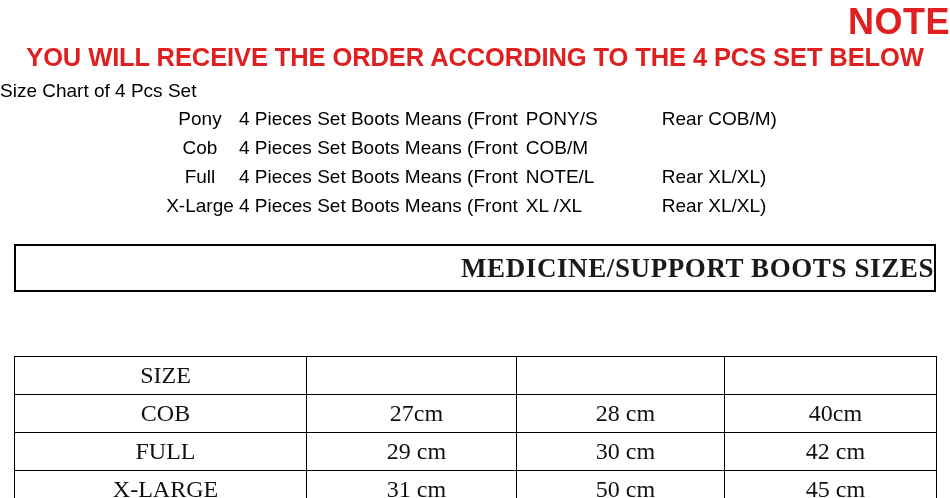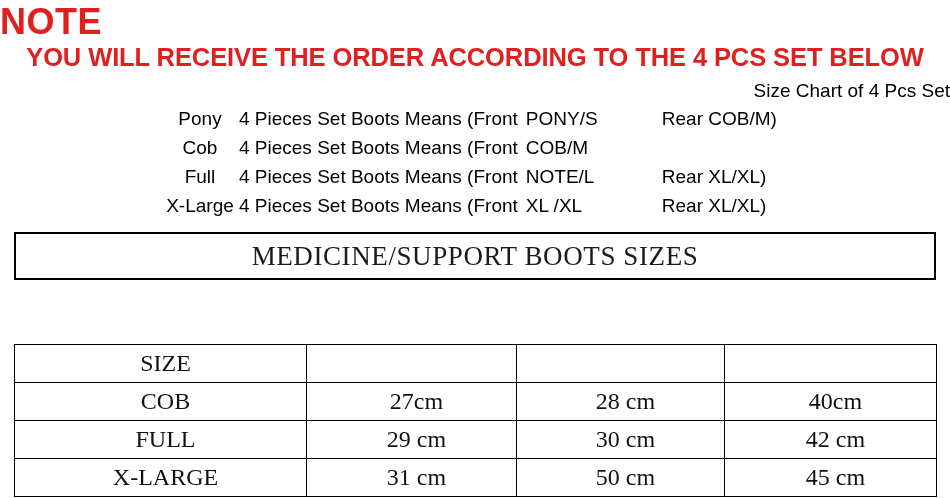--- a/index.html
+++ b/index.html
@@ -14,39 +14,39 @@
     font-family: "Liberation Sans", sans-serif;
     color: #000000;
   }
   .page {
     position: relative;
     width: 950px;
     height: 498px;
     background: #ffffff;
   }
   .note-title {
-    text-align: left;
+    text-align: right;
     color: #e02020;
     font-weight: bold;
     font-size: 36px;
     line-height: 40px;
     letter-spacing: 0.5px;
     margin-top: 2px;
   }
   .note-sub {
     text-align: center;
     color: #e02020;
     font-weight: bold;
     font-size: 25.5px;
     line-height: 30px;
     letter-spacing: -0.1px;
     white-space: nowrap;
   }
   .chart-caption {
-    text-align: right;
+    text-align: left;
     font-size: 19px;
     line-height: 26px;
     margin-top: 6px;
     font-family: "Liberation Sans", sans-serif;
   }
   .set-rows {
     width: 640px;
     margin: 0 auto;
     padding-left: 12px;
   }
@@ -69,26 +69,27 @@
     width: 104px;
     flex: 0 0 104px;
     text-align: left;
     padding-left: 8px;
   }
   .set-row .c-rear {
     flex: 0 0 auto;
     margin-left: 32px;
   }
   .banner {
-    margin: 12px 14px 0 14px;
+    margin: 24px 14px 0 14px;
     border: 2px solid #000000;
     height: 44px;
     display: flex;
     align-items: center;
-    justify-content: center;
+    justify-content: flex-end;
+    font-weight: bold;
   }
   .banner-text {
     font-family: "Liberation Serif", serif;
     font-size: 27px;
     letter-spacing: 0.6px;
     color: #1a1a1a;
   }
   .spacer {
     height: 64px;
   }

